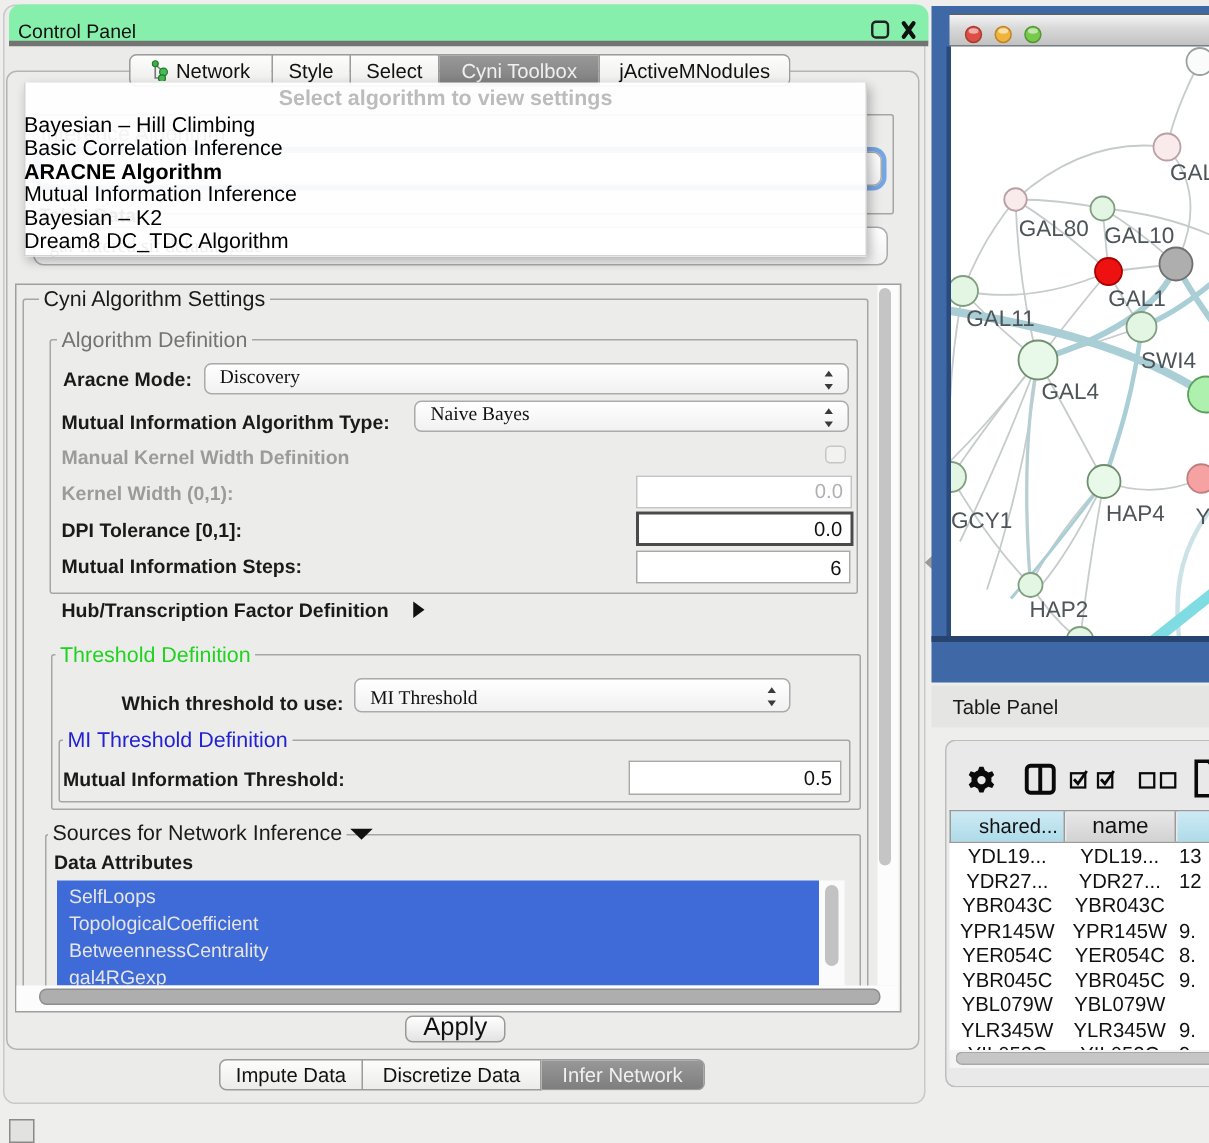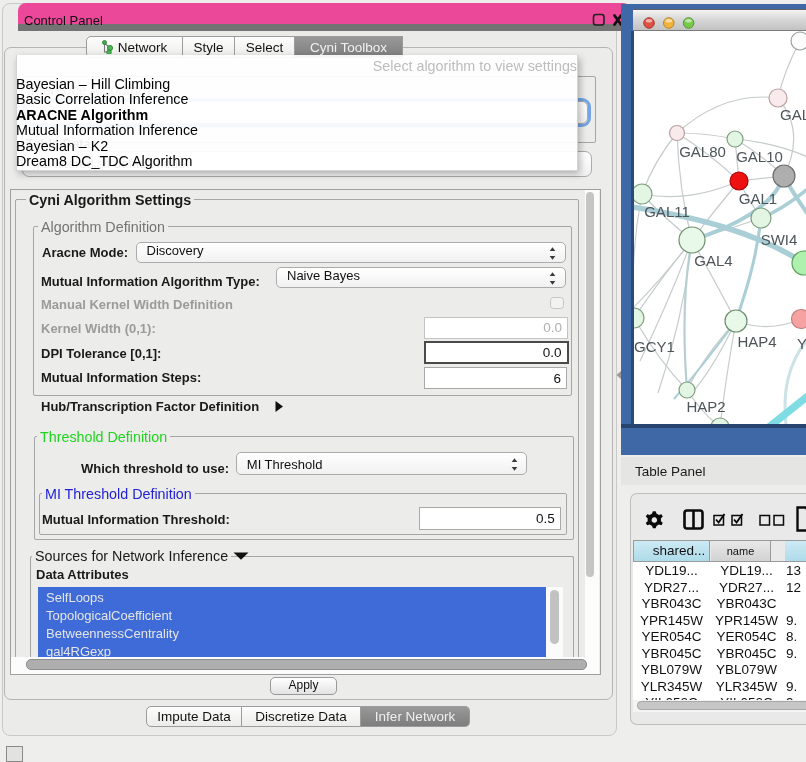--- a/index.html
+++ b/index.html
@@ -1,37 +1,37 @@
 <!DOCTYPE html>
 <html><head>
 <meta charset="utf-8">
 <style>
 * { margin:0; padding:0; box-sizing:border-box; }
 html,body { width:806px; height:762px; overflow:hidden; }
 body { background:#eeeeec; font-family:"Liberation Sans", sans-serif; position:relative; }
 .abs { position:absolute; }
 #cp { position:absolute; left:2px; top:3px; width:615px; height:733px; background:#ebebe9; border:1px solid #c9c9c7; border-radius:8px; }
-#cp-title { position:absolute; left:18px; top:3px; width:613px; height:28px; background:#ec4899; border-bottom:7px solid #737373; border-radius:8px 8px 0 0; }
+#cp-title { position:absolute; left:6px; top:3px; width:613px; height:28px; background:#86efac; border-bottom:4px solid #737373; border-radius:8px 8px 0 0; }
 #cp-title .txt { position:absolute; left:6px; top:9.5px; font-size:13px; color:#111; }
 .tabstrip { position:absolute; display:flex; }
 .tab { height:100%; border-top:1px solid #9c9c9c; border-bottom:1px solid #9c9c9c; border-right:1px solid #9c9c9c; background:linear-gradient(#fdfdfd,#ececea); color:#111; font-size:13.5px; text-align:center; display:flex; align-items:center; justify-content:center; }
 .tab.first { border-left:1px solid #9c9c9c; border-radius:5px 0 0 5px; }
 .tab.last { border-radius:0 5px 5px 0; }
 .tab.sel { background:linear-gradient(#989898,#7e7e7e); color:#f0f0f0; }
 #content { position:absolute; left:4px; top:47px; width:609px; height:653px; background:#ececea; border:1px solid #b4b4b2; border-radius:7px; }
 .group { position:absolute; border:1px solid #a6a6a6; border-radius:2px; }
 .gt { position:absolute; font-size:14.3px; background:#ececea; padding:0 3px; white-space:nowrap; }
 label.b { position:absolute; font-weight:bold; font-size:13px; color:#1a1a1a; white-space:nowrap; }
 .combo { position:absolute; background:linear-gradient(#ffffff,#f1f1f1); border:1px solid #ababab; border-radius:5px; font-size:13px; color:#111; }
-.combo .ctxt { position:absolute; left:10px; top:0px; white-space:nowrap; }
+.combo .ctxt { position:absolute; left:10px; top:0px; white-space:nowrap;font-family:Liberation Serif, serif; }
 .combo .arr { position:absolute; right:8px; top:2px; width:9px; height:17px; }
 .tfield { position:absolute; background:#fff; border:1px solid #a9a9a9; font-size:13.5px; color:#111; }
 .tfield span { position:absolute; right:5px; top:3px; }
 #dropdown { position:absolute; left:16px; top:55px; width:562px; height:116px; background:rgba(255,255,255,0.93); border:1px solid #d4d4d4; border-top:none; box-shadow:2px 3px 7px rgba(0,0,0,0.28); }
-#dropdown .hint { position:absolute; top:3px; width:100%; text-align:right; color:#bcbcbc; font-size:14.3px; }
+#dropdown .hint { position:absolute; top:3px; width:100%; text-align:center; color:#bcbcbc; font-size:14.3px;font-weight:bold; }
 #dropdown .it { position:absolute; left:-1px; font-size:14.3px; color:#000; white-space:nowrap; }
 #rightbg { position:absolute; left:621px; top:4px; width:185px; height:451px; background:#3e68a6; }
 #nettitle { position:absolute; left:633px; top:9px; width:173px; height:22px; background:linear-gradient(#f4f4f4 0%,#d8d8d8 45%,#c2c2c2 100%); border-top:1px solid #606060; border-bottom:1px solid #7c7c7c; }
 #netcanvas { position:absolute; left:634px; top:31px; width:172px; height:393px; background:#ffffff; overflow:hidden; }
 #tp-label { position:absolute; left:621px; top:457px; width:185px; height:28px; background:#e5e5e3; }
 #tp-label span { position:absolute; left:14px; top:6.5px; font-size:13.5px; color:#1a1a1a; }
 #tablewin { position:absolute; left:630px; top:493px; width:176px; height:232px; background:#e9e9e9; border:1px solid #bdbdbd; border-radius:7px 0 0 7px; border-right:none; }
 .trow { height:16.5px; line-height:16.5px; white-space:nowrap; font-size:13.5px; }
 .trow .c1 { display:inline-block; width:77px; text-align:center; }
 .trow .c2 { display:inline-block; width:73px; text-align:center; }
@@ -53,40 +53,41 @@
 <div class="tabstrip" style="left:86px;top:36px;width:441px;height:22px;">
   <div class="tab first" style="width:97px;"><svg width="12" height="14" viewBox="0 0 12 14" style="margin-right:4px">
         <path d="M2.5 3 L2.5 12 L5 12 M3 3.5 L7.5 7.5" stroke="#7a7a7a" stroke-width="1.1" fill="none"></path>
         <circle cx="2.5" cy="2.5" r="2" fill="#3fae49" stroke="#1e7a28" stroke-width="0.8"></circle>
         <circle cx="8" cy="8" r="2.6" fill="#49b953" stroke="#1e7a28" stroke-width="0.8"></circle>
         <circle cx="7" cy="12.2" r="2.3" fill="#49b953" stroke="#1e7a28" stroke-width="0.8"></circle>
       </svg>Network</div>
   <div class="tab" style="width:52px;">Style</div>
   <div class="tab" style="width:60px;">Select</div>
   <div class="tab sel" style="width:108px;">Cyni Toolbox</div>
+  <div class="tab last" style="width:128px;">jActiveMNodules</div>
 </div>
 
 <div class="tabstrip" style="left:146px;top:706px;width:324px;height:21px;">
   <div class="tab first" style="width:96px;">Impute Data</div>
   <div class="tab" style="width:119px;">Discretize Data</div>
   <div class="tab sel last" style="width:109px;">Infer Network</div>
 </div>
 <div id="form">
 
   <div class="group" style="left:22px;top:76px;width:574px;height:67px;"></div>
   <span class="gt" style="left:24px;top:82px;color:#555;">Inference Algorithm</span>
   <div class="combo" style="left:26px;top:101px;width:562px;height:23px;box-shadow:0 0 0 3px #76a5e3;border-radius:6px;"></div>
   <label class="b" style="left:26px;top:136px;">Table Data</label>
   <div class="combo" style="left:22px;top:151px;width:570px;height:26px;border-radius:7px;">
       <span class="ctxt" style="top:4px;">gal-filtered.sif default node</span>
     </div>
 
   <div class="abs" style="left:10px;top:189px;width:591px;height:486px;border:1px solid #9f9f9f;background:#ececea;"></div>
   <div class="group" style="left:15px;top:199px;width:564px;height:470px;"></div>
-  <span class="gt" style="left:26px;top:192px;color:#1a1a1a;font-weight:bold;">Cyni Algorithm Settings</span>
+  <span class="gt" style="left:26px;top:192px;color:#1a1a1a;">Cyni Algorithm Settings</span>
 
   <div class="group" style="left:33px;top:226px;width:539px;height:170px;"></div>
   <span class="gt" style="left:38px;top:219px;color:#737373;">Algorithm Definition</span>
 
   <label class="b" style="left:42px;top:245px;">Aracne Mode:</label>
   <div class="combo" style="left:135.5px;top:242px;width:430.5px;height:20.5px;">
       <span class="ctxt">Discovery</span>
     <svg class="arr" viewBox="0 0 9 17">
         <path d="M4.5 2.2 L7.3 6 L1.7 6 Z" fill="#3a3a3a"></path>
         <path d="M4.5 14.8 L7.3 11 L1.7 11 Z" fill="#3a3a3a"></path>
@@ -157,21 +158,21 @@
   </div>
   <div class="abs" style="left:545.5px;top:586.5px;width:17.5px;height:70px;background:#fbfbfb;"></div>
   <div class="abs" style="left:549.5px;top:590px;width:9px;height:54px;background:#c2c2c2;border-radius:4.5px;"></div>
 
   <div class="abs" style="left:585px;top:190px;width:13.5px;height:467px;background:#fcfcfc;"></div>
   <div class="abs" style="left:586px;top:191.5px;width:8px;height:385px;background:#c5c5c5;border-radius:4px;"></div>
 
   <div class="abs" style="left:11px;top:657px;width:588px;height:17px;background:#fcfcfc;"></div>
   <div class="abs" style="left:26px;top:659px;width:561px;height:10.5px;background:#aeaeae;border:1px solid #8e8e8e;border-radius:5px;"></div>
 
-  <div class="abs" style="left:270px;top:677px;width:67px;height:17.5px;background:linear-gradient(#ffffff,#e3e3e3);border:1px solid #999;border-radius:5px;text-align:center;font-size:12px;color:#111;line-height:14px;">Apply</div>
+  <div class="abs" style="left:270px;top:677px;width:67px;height:17.5px;background:linear-gradient(#ffffff,#e3e3e3);border:1px solid #999;border-radius:5px;text-align:center;font-size:17px;color:#111;line-height:14px;">Apply</div>
 </div>
 
 <div id="dropdown">
   <div class="hint">Select algorithm to view settings</div>
   <div class="it" style="top:36px">Basic Correlation Inference</div>
   <div class="it" style="top:20.5px">Bayesian – Hill Climbing</div>
   <div class="it" style="top:51.5px;font-weight:bold">ARACNE Algorithm</div>
   <div class="it" style="top:67px">Mutual Information Inference</div>
   <div class="it" style="top:82.5px">Bayesian – K2</div>
   <div class="it" style="top:98px">Dream8 DC_TDC Algorithm</div>
@@ -287,21 +288,21 @@
     <path d="M94 15.5 l2.6 3 L102.5 10" stroke-width="1.9"></path>
     <rect x="120" y="11.5" width="9.5" height="9.5" stroke-width="1.5"></rect>
     <rect x="134" y="11.5" width="9.5" height="9.5" stroke-width="1.5"></rect>
     <path d="M157.5 3.5 h8 l6 6 v17 h-14 z" stroke-width="2.4"></path>
   </g>
 </svg>
 
 <div class="abs" style="left:633px;top:562px;width:173px;height:139px;background:#ffffff;"></div>
 <div class="abs" style="left:633px;top:539.5px;width:173px;height:22.5px;border:1px solid #9a9a9a;border-right:none;">
   <div class="abs" style="left:0;top:0;width:76px;height:20.5px;background:linear-gradient(#cdeaf4,#aedbe9);border-right:1px solid #9a9a9a;text-align:center;font-size:13.5px;line-height:20.5px;color:#111;text-indent:15px;">shared...</div>
-  <div class="abs" style="left:77px;top:0;width:60px;height:20.5px;background:linear-gradient(#e8e8e8,#d2d2d2);border-right:1px solid #9a9a9a;text-align:center;font-size:11px;line-height:20.5px;color:#111;">name</div>
+  <div class="abs" style="left:77px;top:0;width:73px;height:20.5px;background:linear-gradient(#e8e8e8,#d2d2d2);border-right:1px solid #9a9a9a;text-align:center;font-size:15px;line-height:20.5px;color:#111;">name</div>
   <div class="abs" style="left:151px;top:0;width:22px;height:20.5px;background:linear-gradient(#cdeaf4,#aedbe9);"></div>
 </div>
 <div class="abs" id="tbody" style="left:633px;top:563px;width:173px;height:166px;overflow:hidden;color:#111;">
   <div class="trow"><span class="c1">YDL19...</span><span class="c2">YDL19...</span><span class="c3">13</span></div>
   <div class="trow"><span class="c1">YDR27...</span><span class="c2">YDR27...</span><span class="c3">12</span></div>
   <div class="trow"><span class="c1">YBR043C</span><span class="c2">YBR043C</span><span class="c3"></span></div>
   <div class="trow"><span class="c1">YPR145W</span><span class="c2">YPR145W</span><span class="c3">9.</span></div>
   <div class="trow"><span class="c1">YER054C</span><span class="c2">YER054C</span><span class="c3">8.</span></div>
   <div class="trow"><span class="c1">YBR045C</span><span class="c2">YBR045C</span><span class="c3">9.</span></div>
   <div class="trow"><span class="c1">YBL079W</span><span class="c2">YBL079W</span><span class="c3"></span></div>

